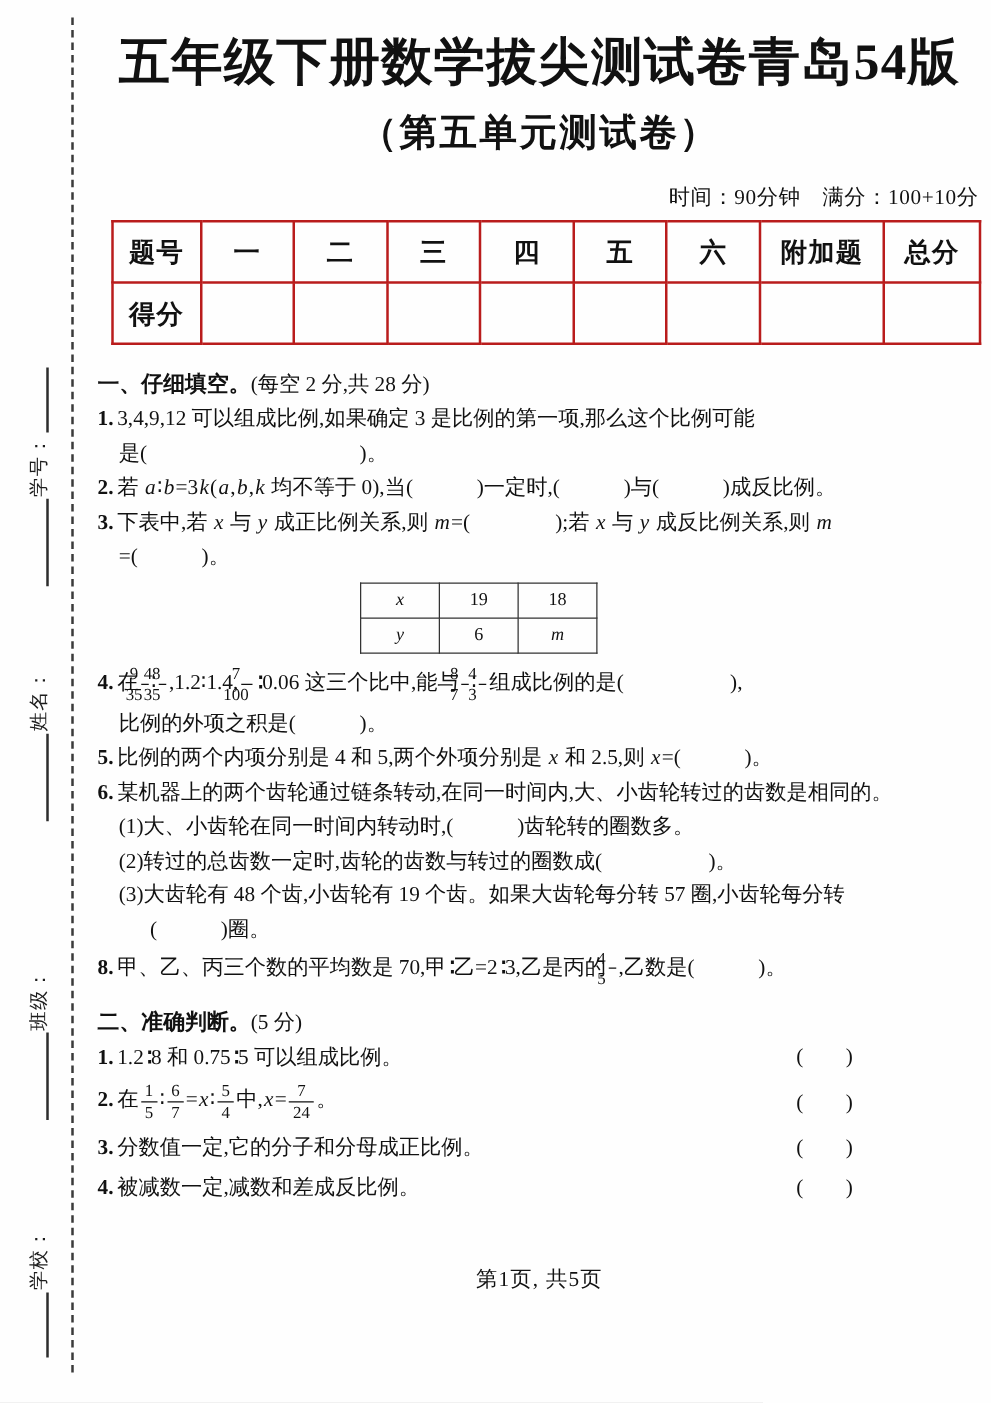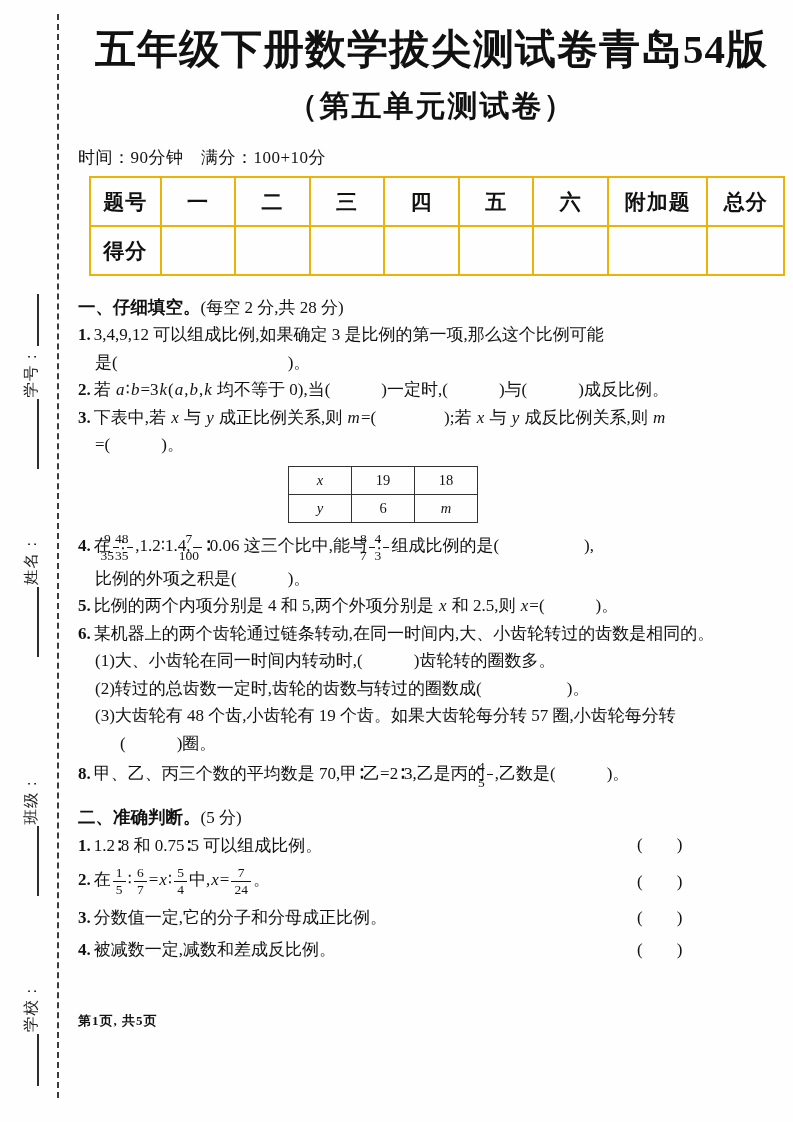--- a/index.html
+++ b/index.html
@@ -16,24 +16,24 @@
     transform:rotate(-90deg);transform-origin:0 0;
     display:flex;align-items:center;font-size:15.5px;color:#1c1c1c;
     letter-spacing:1px;white-space:nowrap;
   }
   .side-strip .u{display:inline-block;height:0.95em;border-bottom:2px solid #2d2d2d;}
   .side-strip .lbl{padding:0 2px;}
   
   .content{position:absolute;left:78px;top:0;width:707px;}
   .title{margin-top:26px;text-align:center;font-size:41px;font-weight:bold;letter-spacing:1px;line-height:1.15;}
   .subtitle{margin-top:13px;text-align:center;font-size:30px;font-weight:bold;letter-spacing:2px;}
-  .exam-info{margin-top:19px;font-size:17px;letter-spacing:.5px;padding-right:2px;}
+  .exam-info{margin-top:19px;text-align:right;font-size:17px;letter-spacing:.5px;padding-right:2px;}
   
   table.score{border-collapse:collapse;margin:7px 0 0 11px;table-layout:fixed;}
-  table.score td{border:2px solid #eab308;height:45px;text-align:center;vertical-align:middle;
+  table.score td{border:2px solid #b91c1c;height:45px;text-align:center;vertical-align:middle;
     font-size:21px;font-weight:bold;letter-spacing:1px;}
   
   .sec-head{margin-top:17px;font-size:17.5px;line-height:1.6;}
   .sec-title{font-weight:bold;}
   .sec-note{font-size:17px;}
   .q{margin:0;font-size:17px;line-height:1.62;padding-left:17px;text-indent:-17px;}
   .q .qnum{font-weight:bold;padding-right:3px;}
   .sub{margin:0;font-size:17px;line-height:1.62;padding-left:42px;text-indent:-25px;}
   i{font-style:italic;padding:0 1px;}
   .frac{display:inline-flex;flex-direction:column;vertical-align:middle;
@@ -41,21 +41,21 @@
   .frac .den{border-top:1.4px solid #111;padding:0 3px;}
   .frac .num{padding:0 3px;}
   
   table.xy{border-collapse:collapse;margin:7px 0 7px 210px;}
   table.xy td{border:1.4px solid #333;width:60px;height:25px;text-align:center;
     vertical-align:middle;font-size:14.5px;}
   
   .jrow{position:relative;margin:0 0 5px 0;font-size:17px;line-height:1.62;}
   .jrow .qnum{font-weight:bold;padding-right:3px;}
   .jparen{position:absolute;left:559px;top:50%;transform:translateY(-50%);}
-  .footer{margin-top:48px;text-align:left;font-size:13px;letter-spacing:1px;font-weight:bold;}
+  .footer{margin-top:48px;text-align:center;font-size:17px;letter-spacing:1px;}
 </style>
 </head>
 <body>
 
 <div class="page">
 
   <div class="seal-line"></div>
   <div class="side-strip">
     <span class="u" style="width:52px"></span>
     <span class="lbl">学校：</span>

